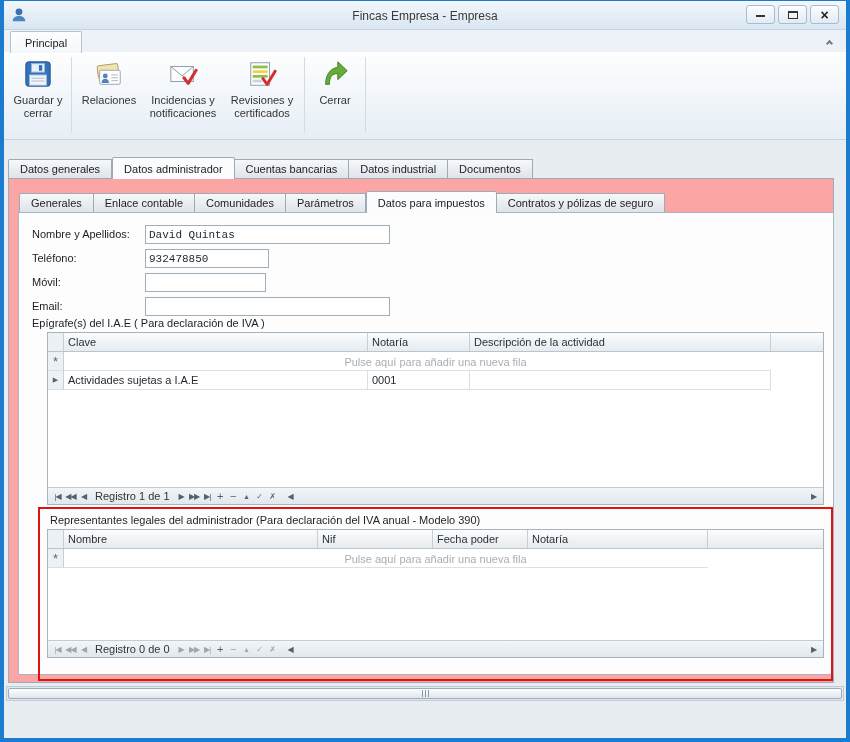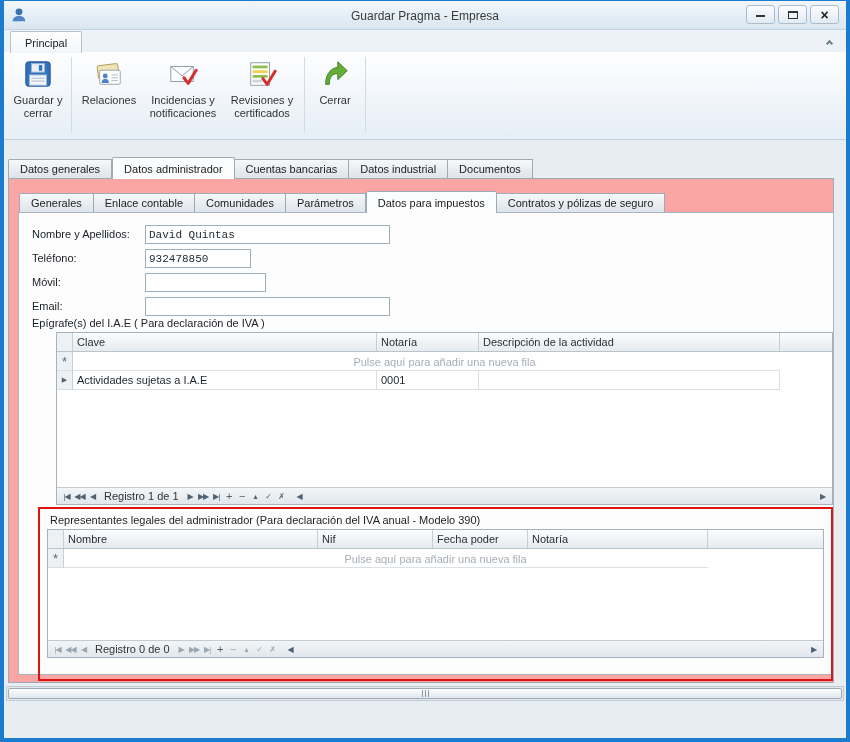--- a/index.html
+++ b/index.html
@@ -73,21 +73,21 @@
 
 <div class="window">
 
   <div class="titlebar">
     <span class="app-icon">
       <svg width="18" height="18" viewBox="0 0 20 20">
           <circle cx="10" cy="6.5" r="3.8" fill="#3c71b0"></circle>
           <path d="M3 17c0-4 3.2-6 7-6s7 2 7 6z" fill="#4c84c6"></path>
         </svg>
     </span>
-    <span class="title">Guardar Pragma - Empresa</span>
+    <span class="title">Fincas Empresa - Empresa</span>
     <div class="win-controls">
       <div class="win-btn">
           <div class="glyph-min"></div>
         </div>
       <div class="win-btn">
           <div class="glyph-max"></div>
         </div>
       <div class="win-btn">
           <span class="glyph-close">×</span>
         </div>
@@ -185,31 +185,31 @@
         <div class="tab active">Datos para impuestos</div>
         <div class="tab">Contratos y pólizas de seguro</div>
       </div>
 
       <div class="subpage">
 
         <span class="field-label" style="top:15px;">Nombre y Apellidos:</span>
         <input class="field-input" style="top: 12px; width: 245px;" value="David Quintas">
 
         <span class="field-label" style="top:39px;">Teléfono:</span>
-        <input class="field-input" style="top: 36px; width: 106px;" value="932478850">
+        <input class="field-input" style="top: 36px; width: 124px;" value="932478850">
 
         <span class="field-label" style="top:63px;">Móvil:</span>
         <input class="field-input" style="top: 60px; width: 121px;" value="">
 
         <span class="field-label" style="top:87px;">Email:</span>
         <input class="field-input" style="top: 84px; width: 245px;" value="">
 
         <span class="section-label" style="left:13px;top:104px;">Epígrafe(s) del I.A.E ( Para declaración de IVA )</span>
 
-        <div class="grid" style="left:28px;top:119px;width:777px;height:173px;margin-left:9px;">
+        <div class="grid" style="left:28px;top:119px;width:777px;height:173px;">
           <div class="g-head">
             <div class="g-ind"></div>
             <div class="g-hcell" style="width:304px">Clave</div>
             <div class="g-hcell" style="width:102px">Notaría</div>
             <div class="g-hcell" style="width:301px">Descripción de la actividad</div>
             <div class="g-hcell g-hfill"></div>
           </div>
           <div class="g-newrow">
             <div class="g-ind">
                 <span>*</span>

